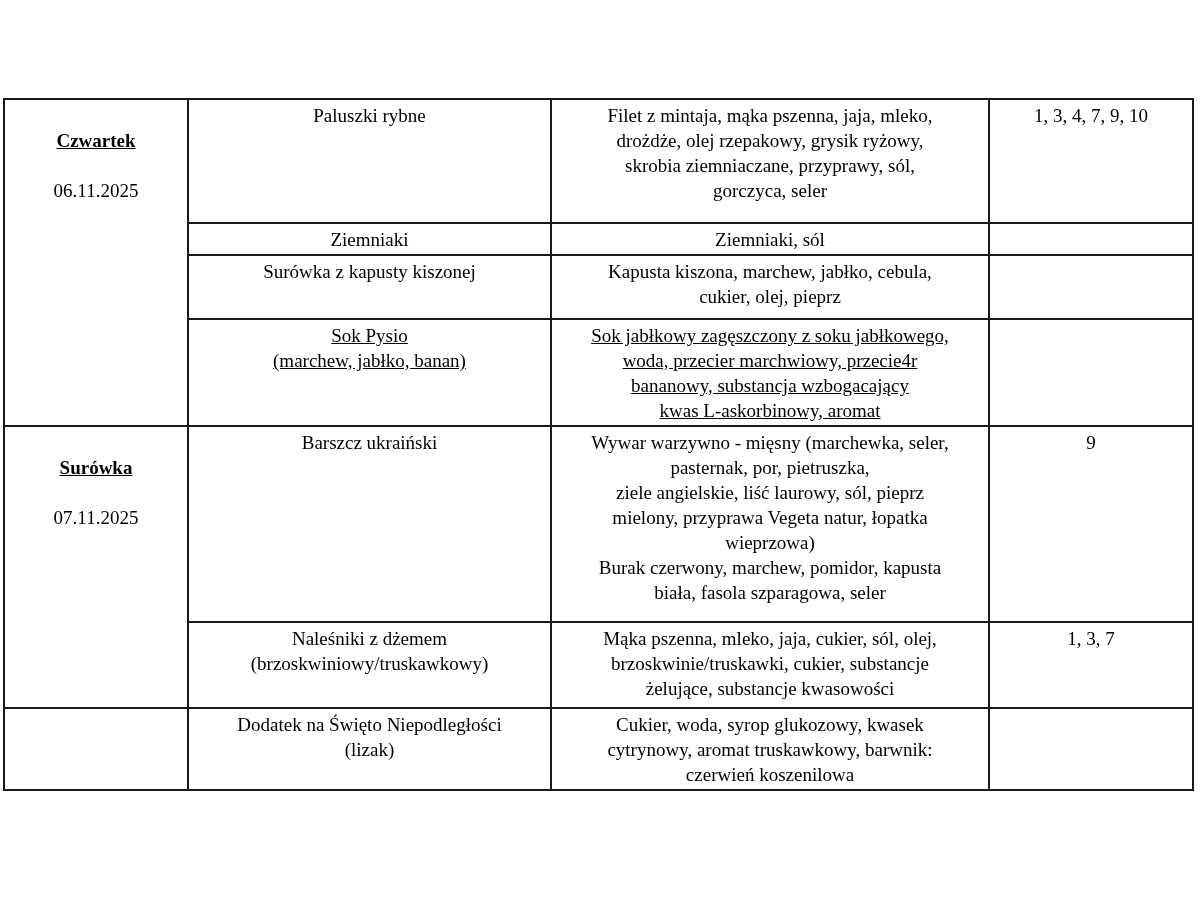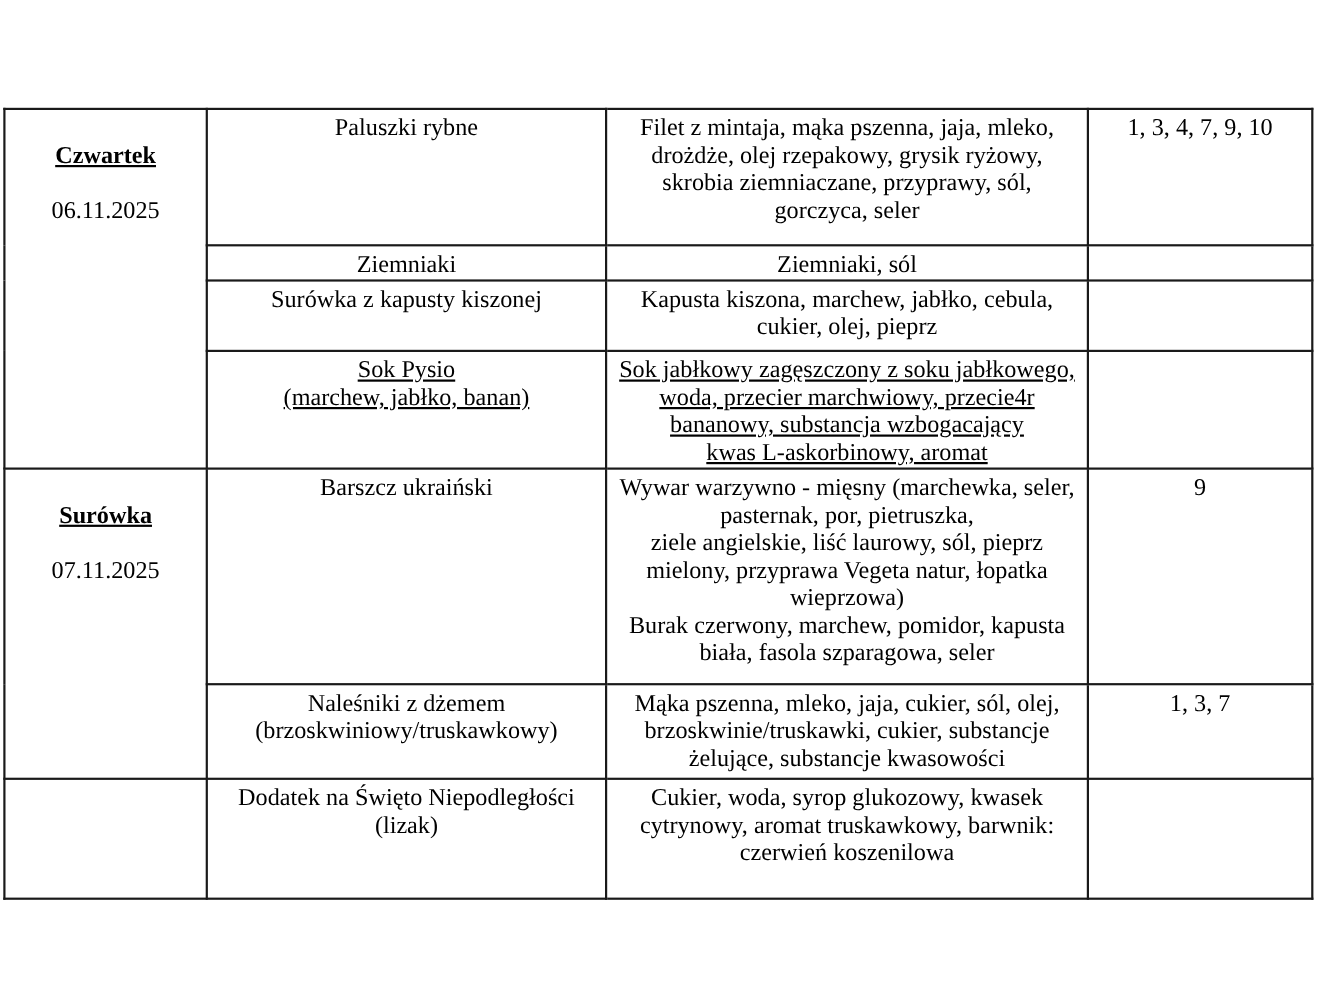--- a/index.html
+++ b/index.html
@@ -19,21 +19,21 @@
     top: 98px;
     width: 1189px;
     border-collapse: collapse;
     table-layout: fixed;
   }
 
   table.menu td {
     border: 2px solid #1a1a1a;
     vertical-align: top;
     text-align: center;
-    font-size: 22px;
+    font-size: 19px;
     line-height: 25px;
     padding: 3px 4px 2px 4px;
     white-space: pre-line;
     overflow: hidden;
   }
 
   col.c-day  { width: 184px; }
   col.c-dish { width: 363px; }
   col.c-ing  { width: 438px; }
   col.c-alg  { width: 204px; }
@@ -110,21 +110,21 @@
       </tr>
       <tr style="height:86px;border-radius:14px;">
         <td>Naleśniki z dżemem
 (brzoskwiniowy/truskawkowy)</td>
         <td>Mąka pszenna, mleko, jaja, cukier, sól, olej,
 brzoskwinie/truskawki, cukier, substancje
 żelujące, substancje kwasowości</td>
         <td>1, 3, 7</td>
       </tr>
 
-      <tr style="height:109px;">
+      <tr style="height:82px;">
         <td>
           <span class="day-name"></span>
           <span class="day-date"></span>
         </td>
         <td>Dodatek na Święto Niepodległości
 (lizak)</td>
         <td>Cukier, woda, syrop glukozowy, kwasek
 cytrynowy, aromat truskawkowy, barwnik:
 czerwień koszenilowa</td>
         <td></td>

